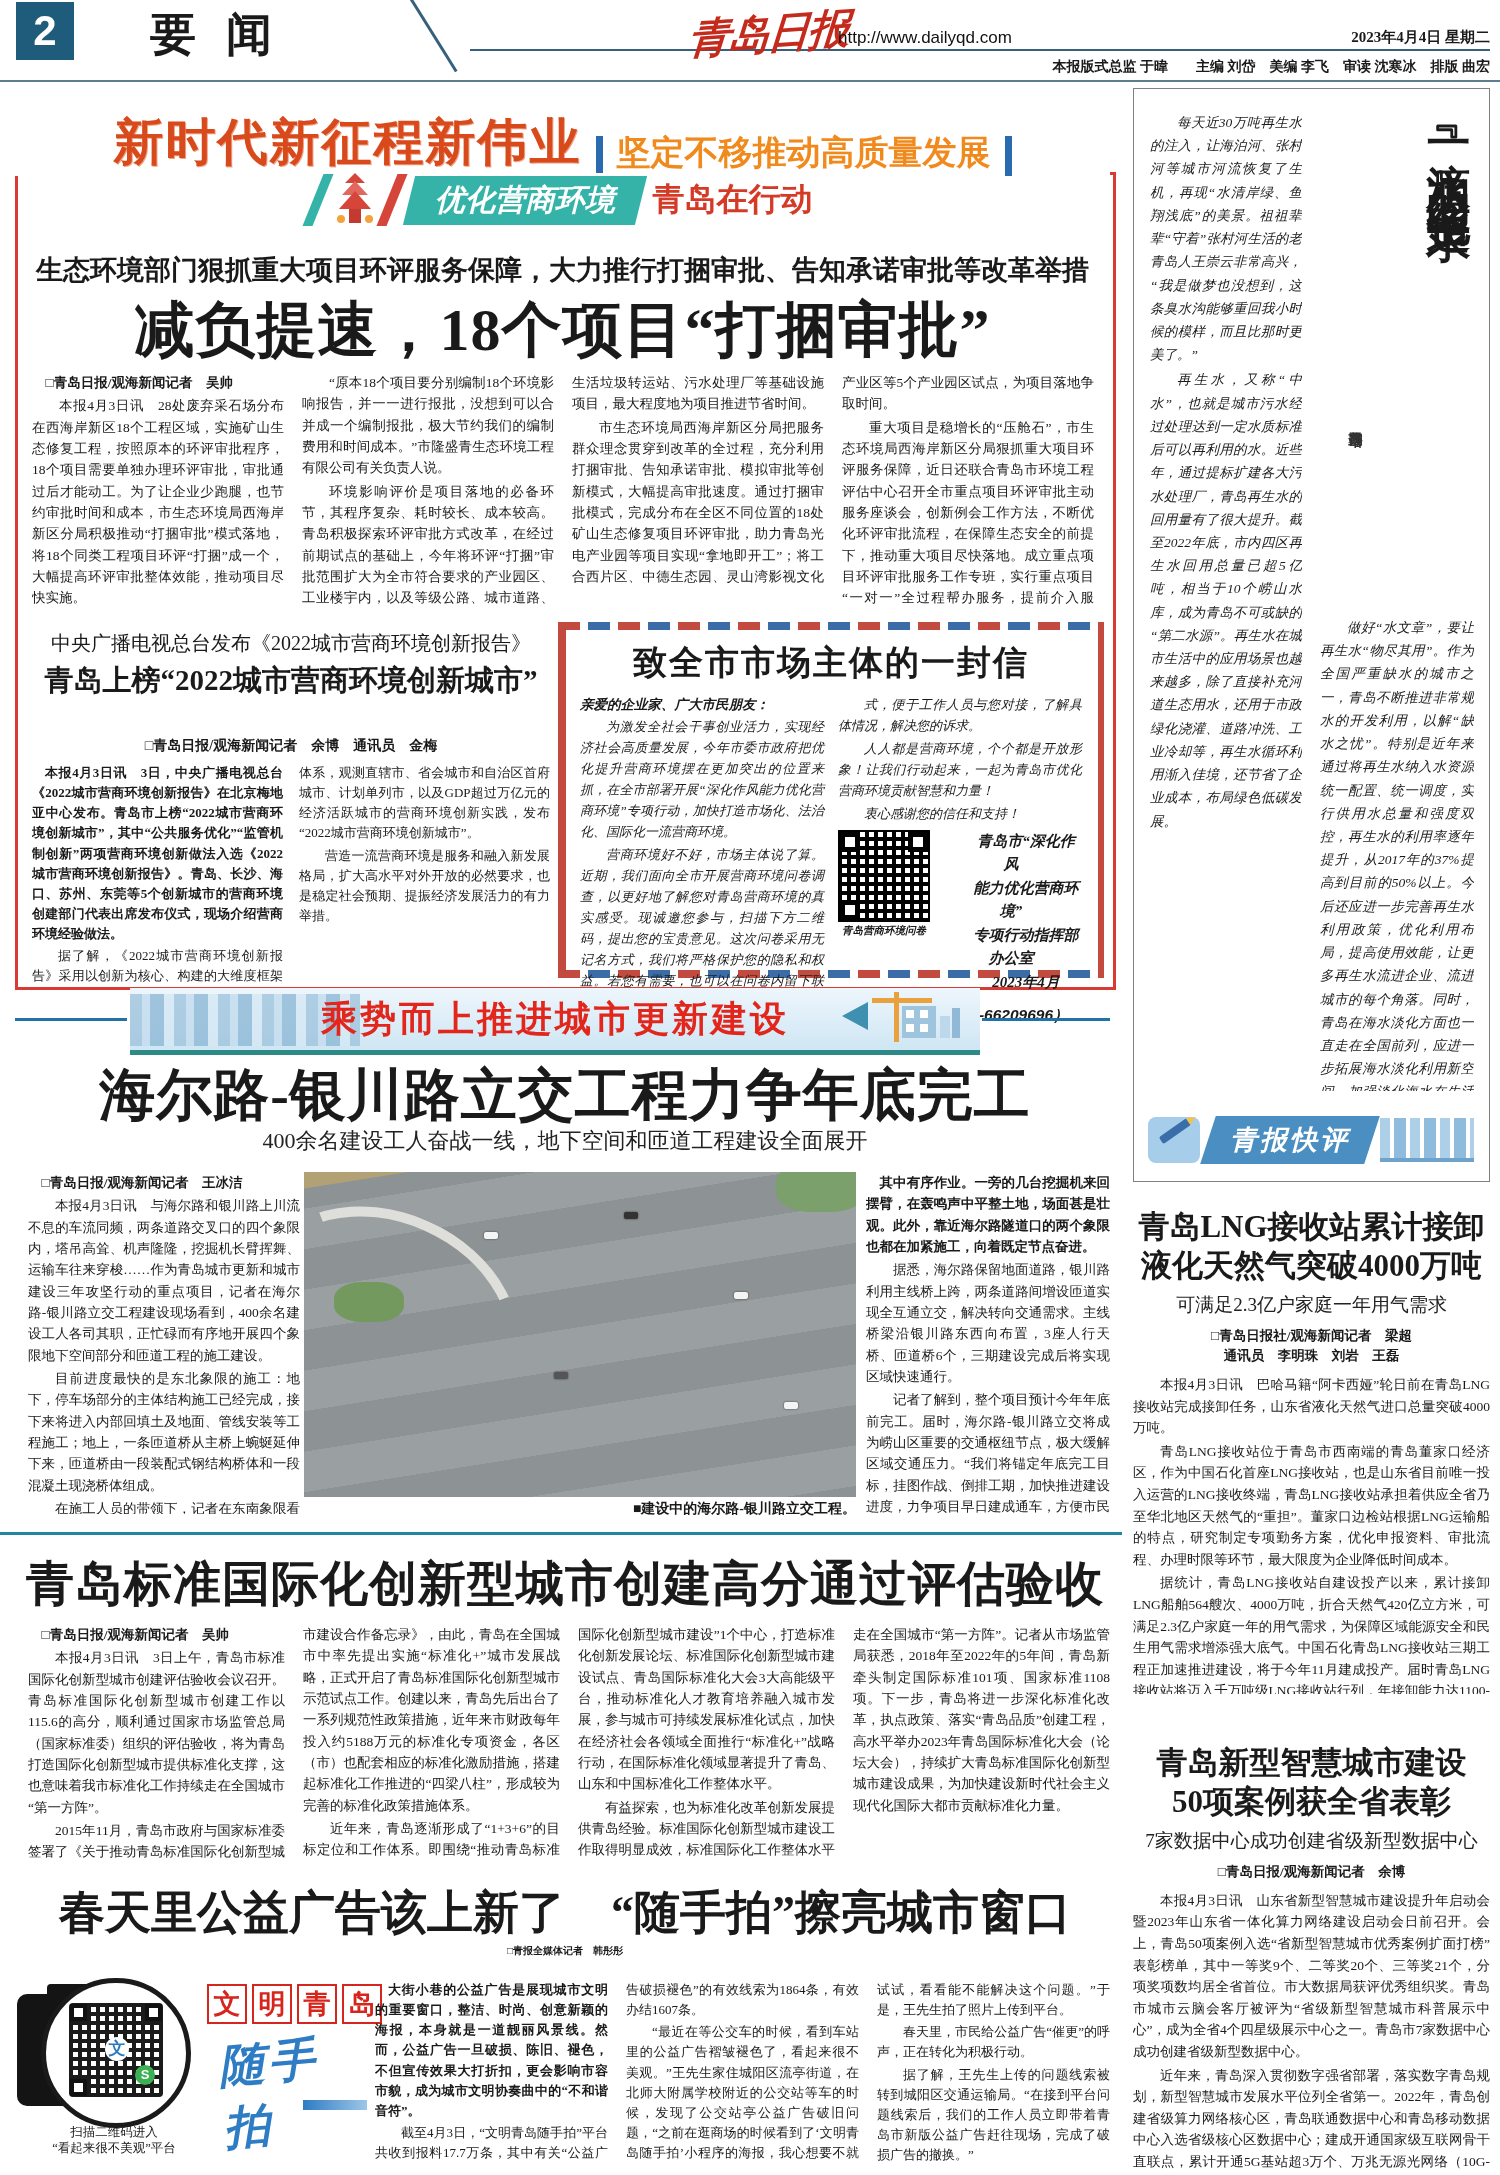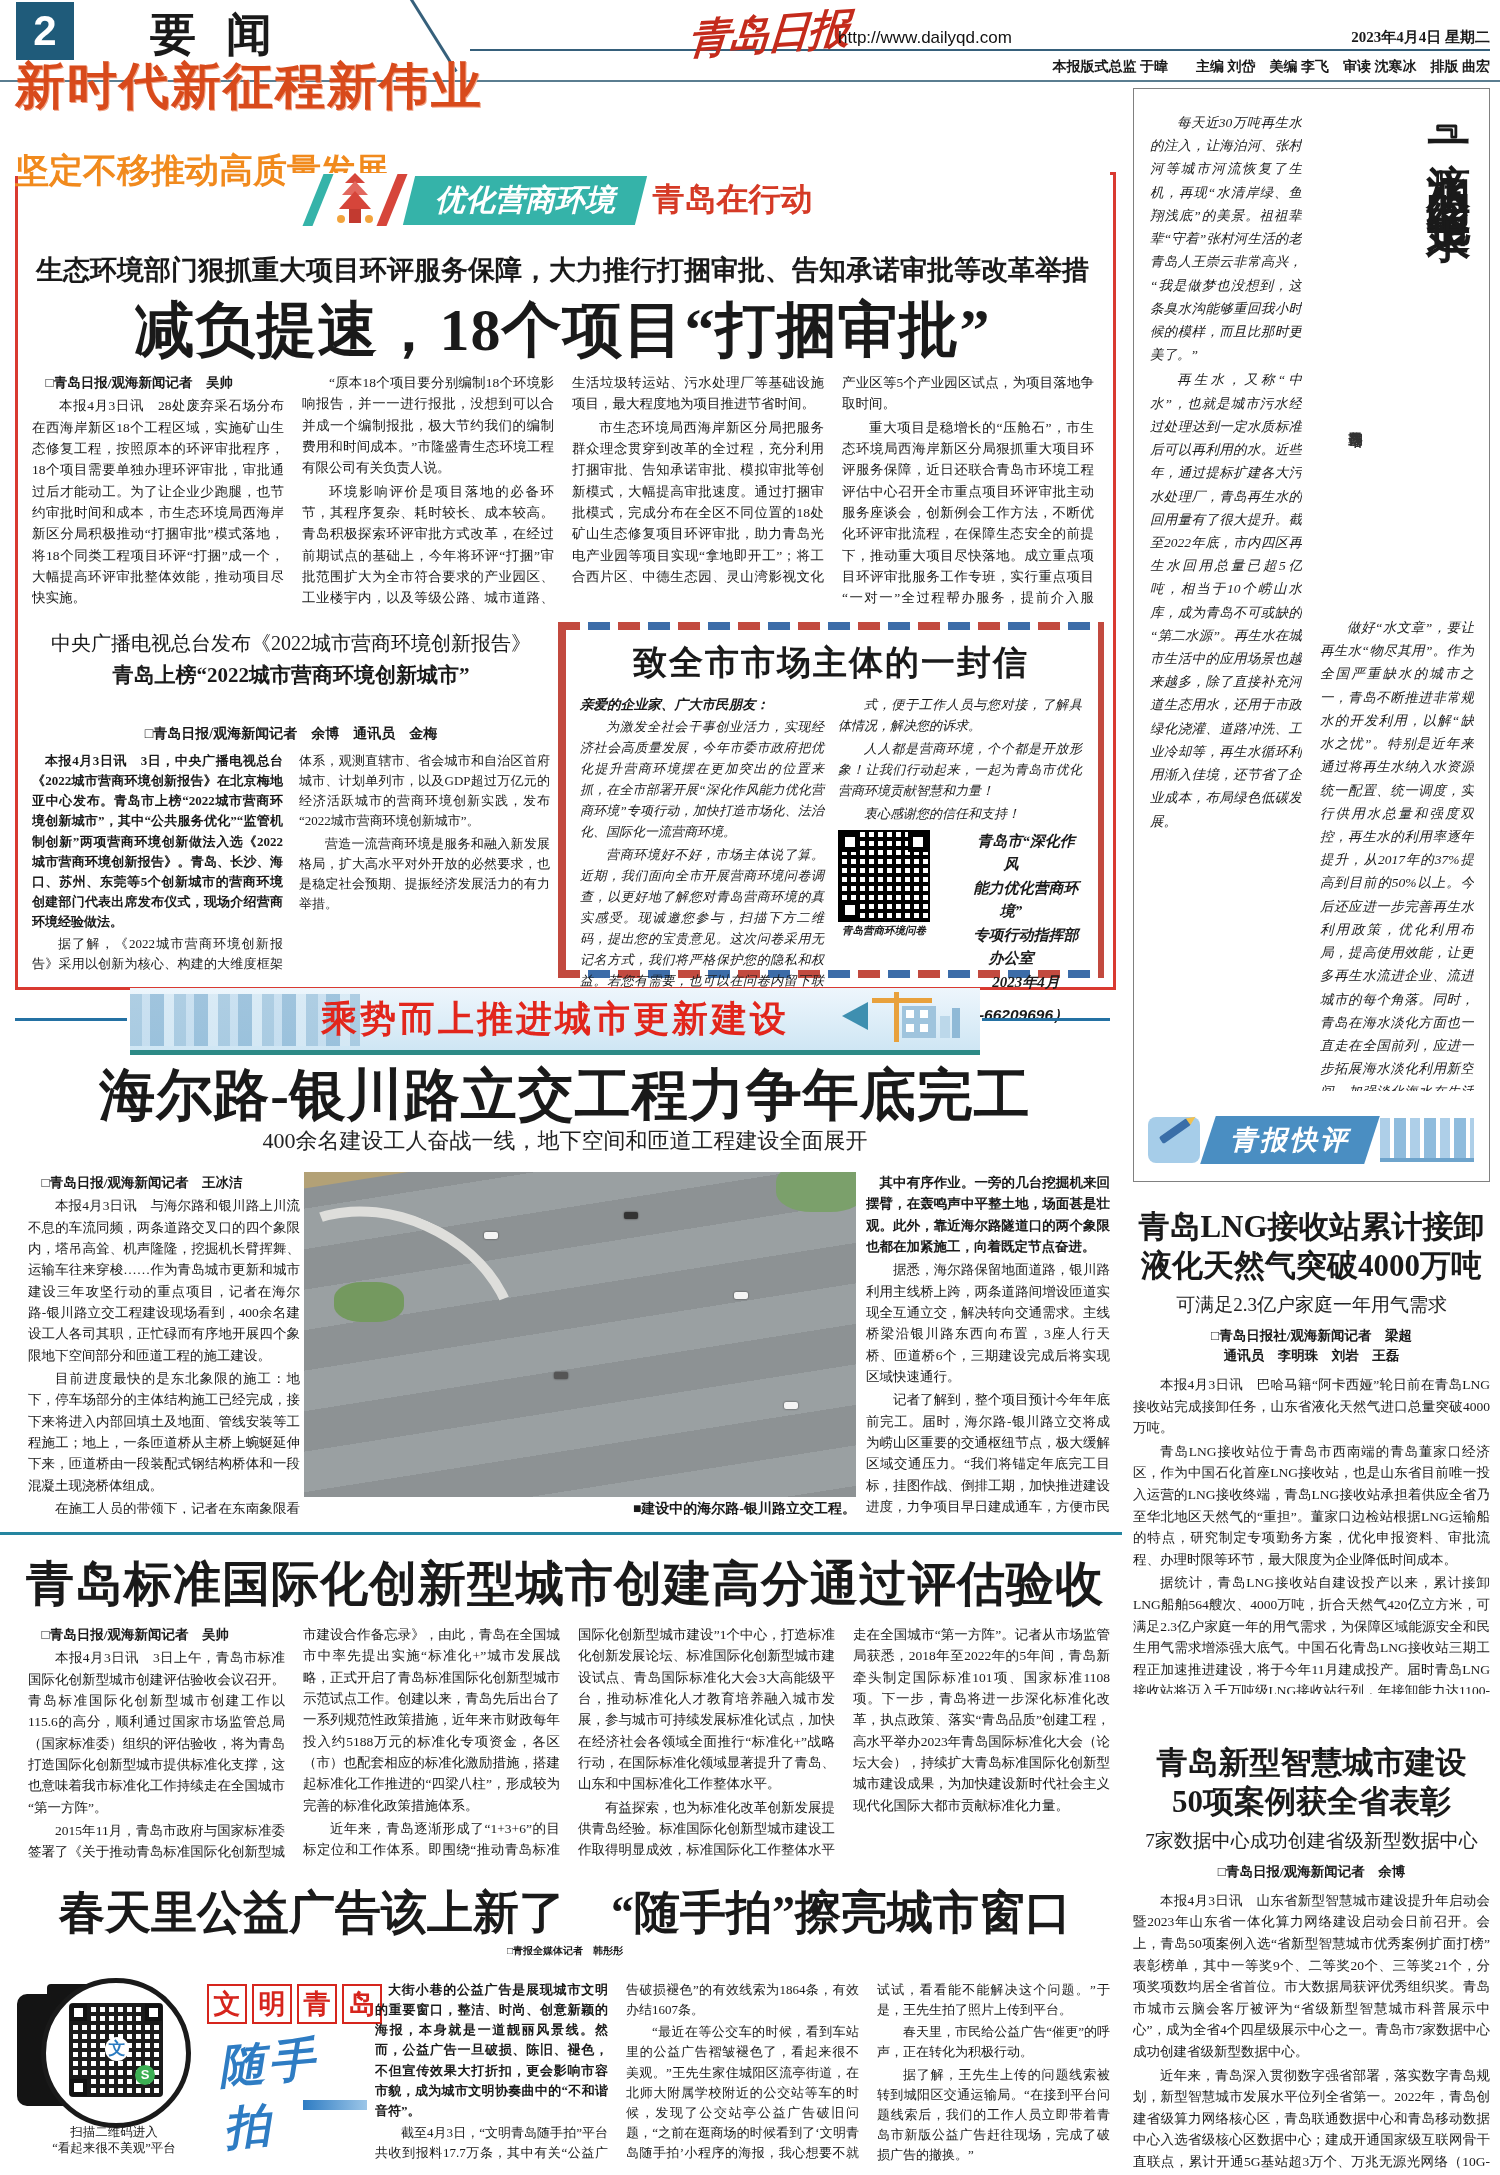--- a/index.html
+++ b/index.html
@@ -17,39 +17,39 @@
   .hdr-diag{left:432px;top:-8px;width:3px;height:86px;background:#36607b;transform:rotate(-32deg);}
   .hdr-line1{left:470px;top:49px;width:1020px;height:2px;background:#36607b;}
   .hdr-line2{left:0px;top:80px;width:1500px;height:2px;background:#5a7d90;}
   .logo{left:688px;top:6px;font-size:42px;font-weight:900;font-style:italic;color:#c42b1c;
         transform:rotate(-4deg) skewX(-8deg);letter-spacing:-2px;}
   .url{left:838px;top:28px;font-size:17px;font-family:"Liberation Sans",sans-serif;color:#111;}
   .hdr-date{left:1180px;top:28px;width:310px;font-size:15px;text-align:right;font-weight:600;}
   .hdr-staff{left:690px;top:58px;width:800px;font-size:14px;text-align:right;font-weight:700;}
   
   .redbox{left:15px;top:172px;width:1095px;height:812px;border:3px solid #d93a31;}
-  .slogan-row{left:15px;top:84px;width:1095px;height:92px;display:flex;align-items:flex-start;justify-content:center;gap:14px;background:#fff;flex-direction:column;}
+  .slogan-row{left:15px;top:84px;width:1095px;height:92px;display:flex;align-items:flex-end;justify-content:center;gap:14px;background:#fff;}
   .slogan-main{font-size:50px;font-weight:900;color:#d84a1b;letter-spacing:2px;
                text-shadow:1px 1px 0 #f0a285;}
   .slogan-bar{width:7px;height:40px;background:#2a6bb0;}
   .slogan-sub{font-size:34px;font-weight:900;color:#f18a1d;font-family:"Liberation Sans",sans-serif;}
   .tagline-row{left:15px;top:162px;width:1095px;height:76px;display:flex;align-items:center;justify-content:center;gap:12px;}
   .tagline-inner{display:flex;align-items:center;gap:12px;background:#fff;padding:0 26px;}
   .slash{width:10px;height:52px;transform:skewX(-22deg);}
   .slash.teal{background:#35b3a9;} .slash.red{background:#d6453a;}
   .biz-label{background:#35b3a9;transform:skewX(-14deg);padding:4px 26px;}
   .biz-label span{display:block;transform:skewX(14deg);color:#fff;font-size:30px;font-weight:900;font-style:italic;}
   .biz-suffix{color:#d53a26;font-size:32px;font-weight:900;}
   .lead-kicker{left:30px;top:252px;width:1065px;font-size:27px;font-weight:700;text-align:center;letter-spacing:0px;}
   .lead-headline{left:30px;top:290px;width:1065px;font-size:60px;font-weight:900;text-align:center;letter-spacing:1px;}
   .lead-body{left:32px;top:372px;width:1062px;height:246px;column-count:4;column-gap:18px;}
   
   .innov{left:32px;top:630px;width:518px;}
   .innov-kicker{font-size:20px;text-align:center;margin-bottom:4px;}
-  .innov-headline{font-size:21px;font-weight:900;text-align:center;margin-bottom:8px;}
+  .innov-headline{font-size:29px;font-weight:900;text-align:center;margin-bottom:8px;}
   .innov-byline{font-size:14px;font-weight:700;text-align:center;margin-bottom:8px;margin-top:36px;}
   .innov-body{column-count:2;column-gap:16px;height:238px;font-size:13px;line-height:1.55;}
   
   .letter{left:558px;top:622px;width:546px;height:356px;
           background:repeating-linear-gradient(90deg,#c24a3f 0 22px,#fff 22px 30px,#3c6ca8 30px 52px,#fff 52px 60px);}
   .letter-inner{position:absolute;left:8px;top:8px;right:8px;bottom:8px;background:#fff;padding:8px 14px;}
   .letter-title{font-size:34px;font-weight:900;text-align:center;letter-spacing:2px;margin:2px 0 8px 0;}
   .letter-flex{display:flex;gap:14px;}
   .letter-col{width:50%;font-size:13px;line-height:1.62;text-align:justify;font-style:italic;}
   .letter-salut{font-weight:700;font-style:italic;font-size:13.5px;}

